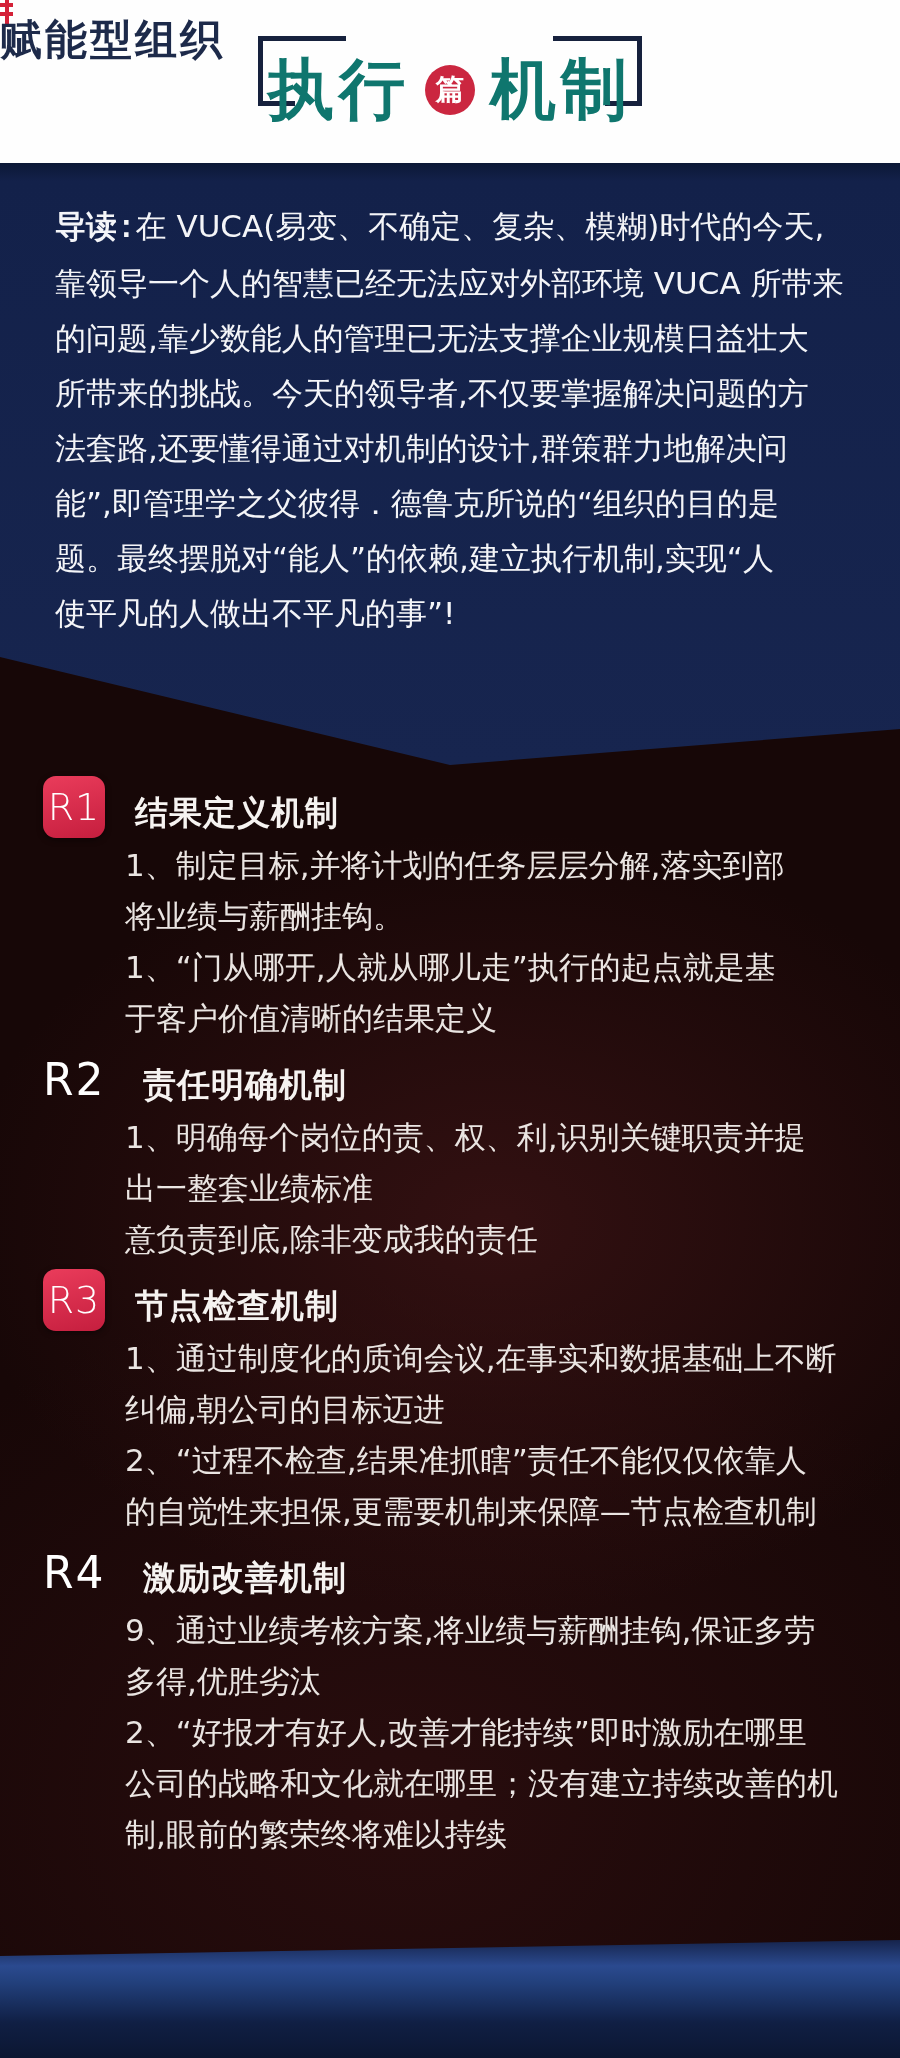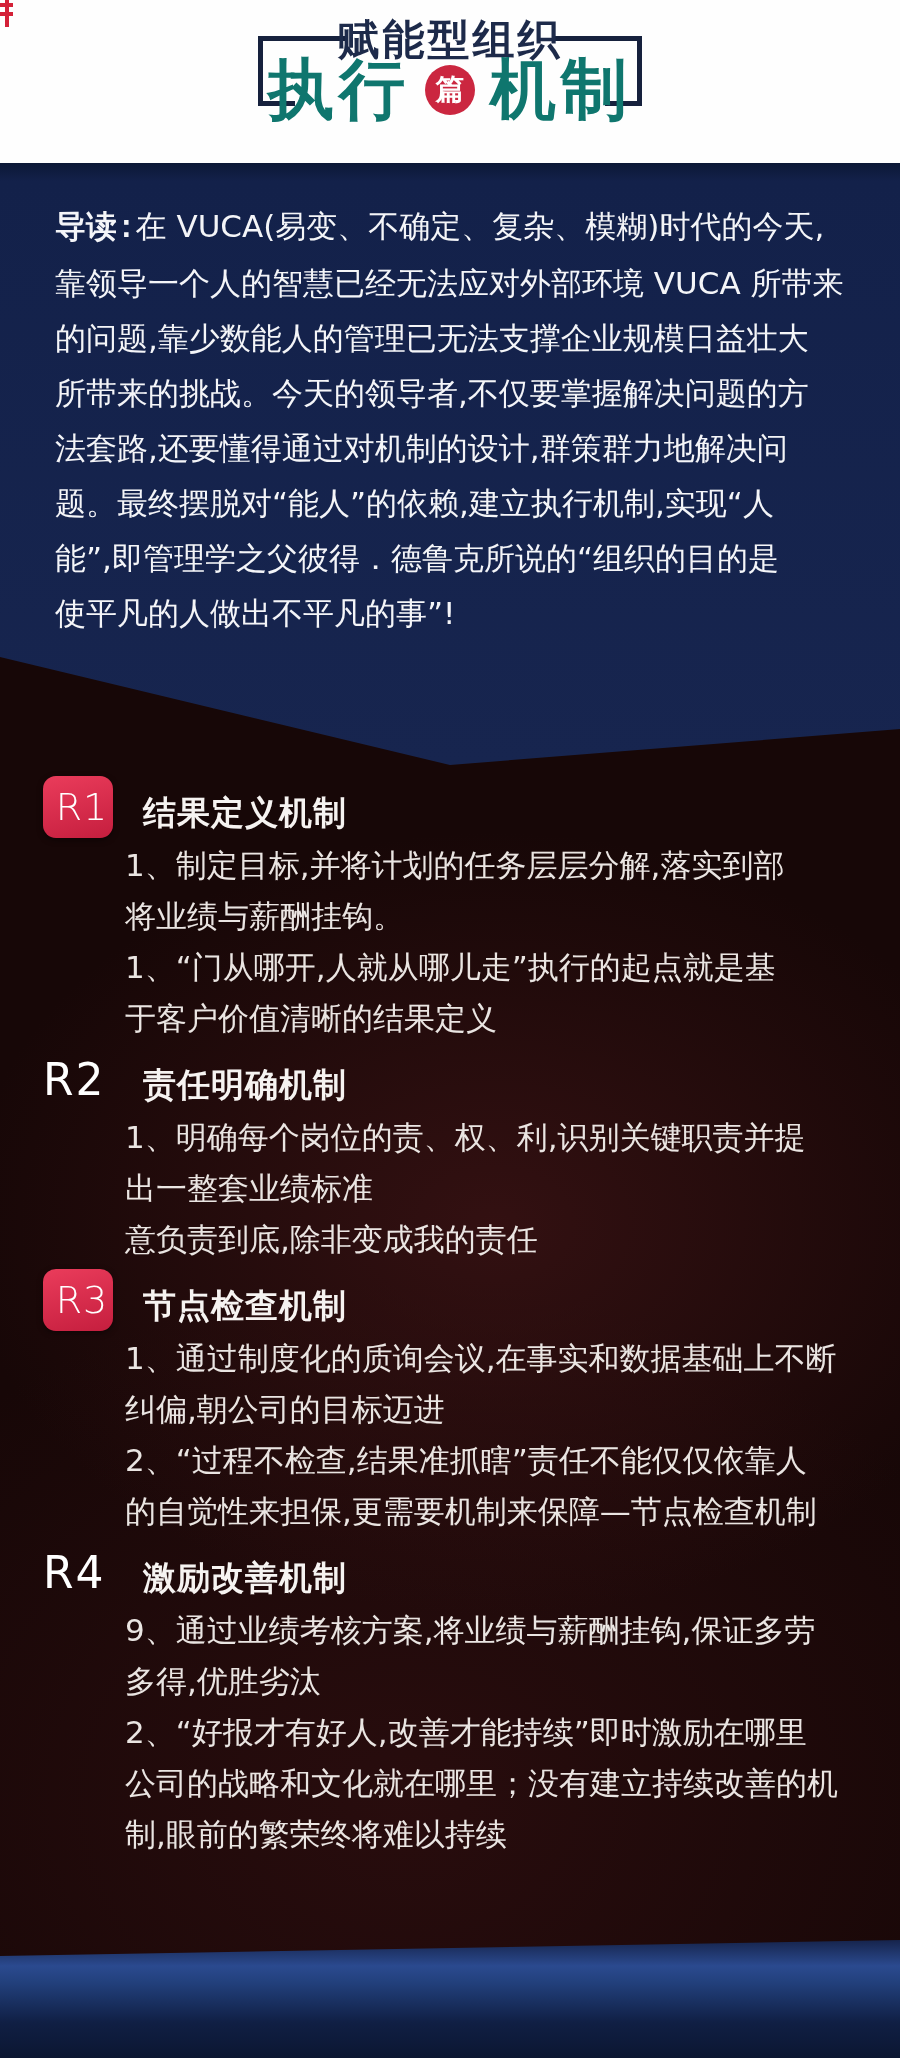--- a/index.html
+++ b/index.html
@@ -6,21 +6,21 @@
   .page{position:relative;width:900px;height:2058px;overflow:hidden;
         font-family:"DejaVu Sans","Liberation Sans",sans-serif;background:#ffffff;}
 
   
   .header{position:absolute;top:0;left:0;width:900px;height:163px;background:#fefefe;z-index:3;}
   .artifact{position:absolute;left:0;top:0;width:14px;height:27px;}
   .artifact i{position:absolute;background:#d42138;}
   .artifact .a1{left:0;top:3px;width:13px;height:4px;}
   .artifact .a2{left:0;top:12px;width:13px;height:4px;}
   .artifact .a3{left:5px;top:0;width:4px;height:27px;}
-  .kicker{position:absolute;top:12px;left:0;right:0;text-align:center;
+  .kicker{position:absolute;top:12px;left:0;right:0;text-align:left;
           font-size:42px;font-weight:900;color:#1d2a4a;letter-spacing:3px;}
   .title-row{position:absolute;top:50px;left:0;right:0;height:80px;
              display:flex;justify-content:center;align-items:center;gap:15px;}
   .big{font-size:66px;font-weight:900;color:#0f766e;letter-spacing:5px;line-height:78px;}
   .chapter{width:50px;height:50px;border-radius:50%;background:#cb2740;color:#ffffff;
            font-size:29px;font-weight:700;display:flex;align-items:center;justify-content:center;flex:0 0 auto;}
   .bl{position:absolute;background:#16213d;}
   .tl-left {left:258px;top:36px;width:88px;height:5px;}
   .tl-right{left:553px;top:36px;width:89px;height:5px;}
   .v-left  {left:258px;top:36px;width:5px;height:70px;}
@@ -43,21 +43,21 @@
           radial-gradient(ellipse 760px 560px at 55% 42%, rgba(74,24,26,0.55) 0%, rgba(74,24,26,0) 70%),
           radial-gradient(ellipse 900px 720px at 45% 82%, rgba(58,18,20,0.5) 0%, rgba(58,18,20,0) 72%),
           #170707;}
   .sections{padding-top:156px;}
   .section{margin-bottom:4px;}
   .shead{height:62px;margin-left:43px;display:flex;align-items:center;}
   .badge-red{width:62px;height:62px;border-radius:13px;flex:0 0 auto;
              background:linear-gradient(165deg,#ea3c5b 0%,#c51e3e 100%);
              color:#ffffff;display:flex;align-items:center;justify-content:center;
              font-size:38px;font-weight:300;letter-spacing:1px;
-             box-shadow:0 2px 6px rgba(0,0,0,0.45);padding-left:8px;}
+             box-shadow:0 2px 6px rgba(0,0,0,0.45);}
   .badge-plain{width:70px;height:62px;flex:0 0 auto;color:#ffffff;
                font-size:44px;font-weight:400;letter-spacing:2px;
                display:flex;align-items:center;}
   .stitle{margin-left:30px;font-size:33px;font-weight:700;color:#f6f3f1;letter-spacing:1px;margin-top:12px;}
   .sbody{margin:2px 18px 0 125px;font-size:31px;line-height:51px;color:#eae5e2;}
   .sbody div{white-space:nowrap;}
 
   
   .band{position:absolute;left:0;bottom:0;width:900px;height:118px;z-index:2;
         clip-path:polygon(0 16px,100% 0,100% 100%,0 100%);
@@ -88,22 +88,22 @@
     </div>
   </div>
 
   <div class="intro">
     <div class="intro-text">
       <div><span class="lead">导读:</span><span>在 VUCA(易变、不确定、复杂、模糊)时代的今天,</span></div>
       <div>靠领导一个人的智慧已经无法应对外部环境 VUCA 所带来</div>
       <div>的问题,靠少数能人的管理已无法支撑企业规模日益壮大</div>
       <div>所带来的挑战。今天的领导者,不仅要掌握解决问题的方</div>
       <div>法套路,还要懂得通过对机制的设计,群策群力地解决问</div>
+      <div>能”,即管理学之父彼得．德鲁克所说的“组织的目的是</div>
       <div>题。最终摆脱对“能人”的依赖,建立执行机制,实现“人</div>
-      <div>能”,即管理学之父彼得．德鲁克所说的“组织的目的是</div>
       <div>使平凡的人做出不平凡的事”!</div>
     </div>
   </div>
 
   <div class="dark">
     <div class="sections">
 
       <div class="section">
         <div class="shead">
           <div class="badge-red">R1</div>

